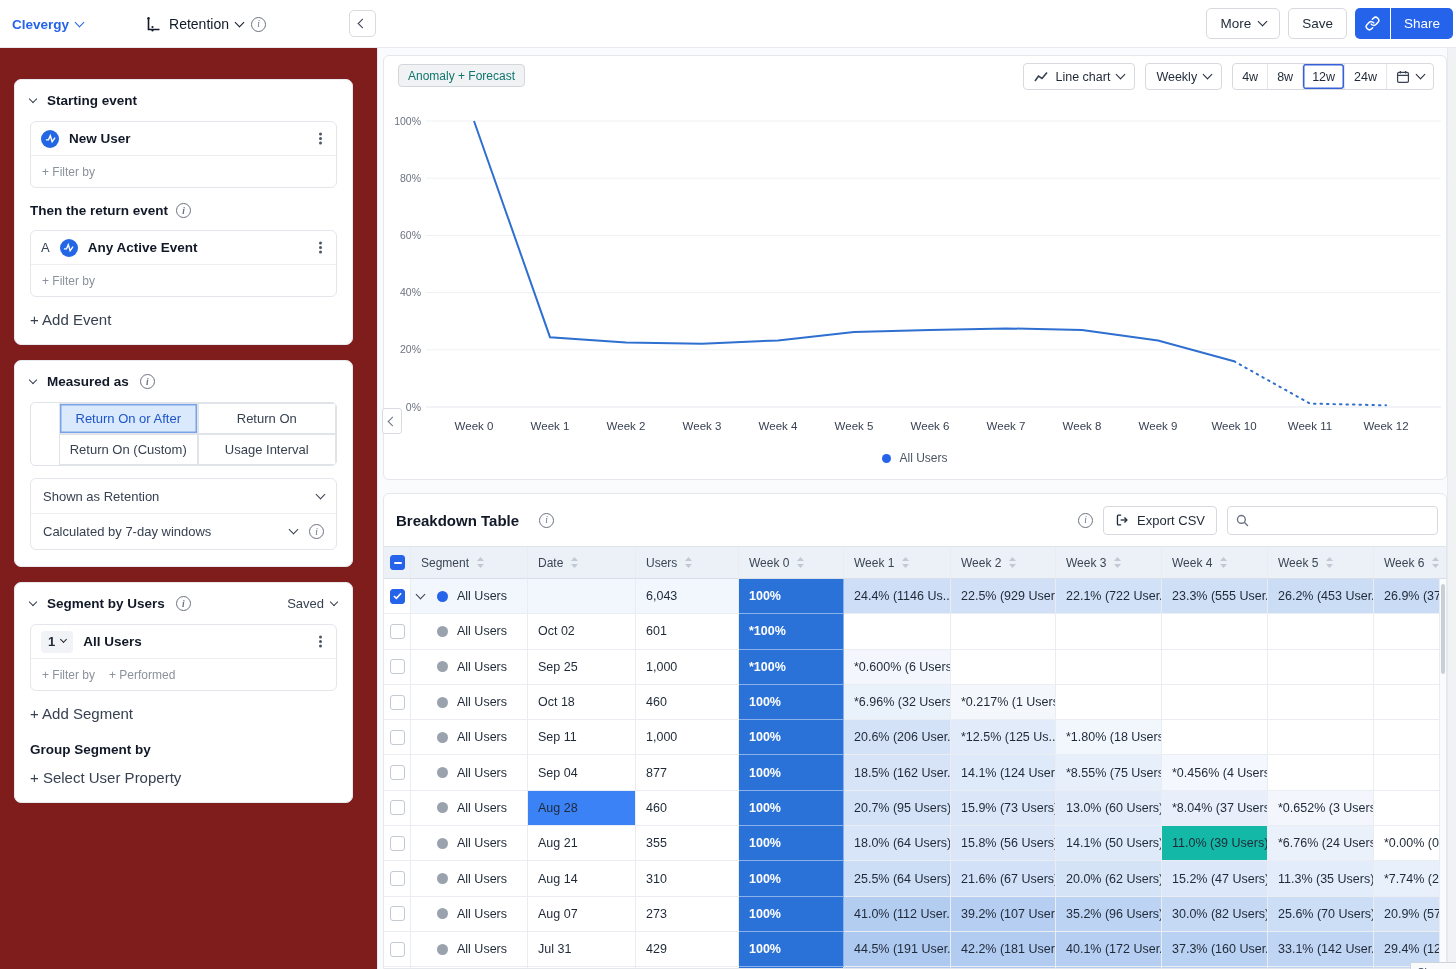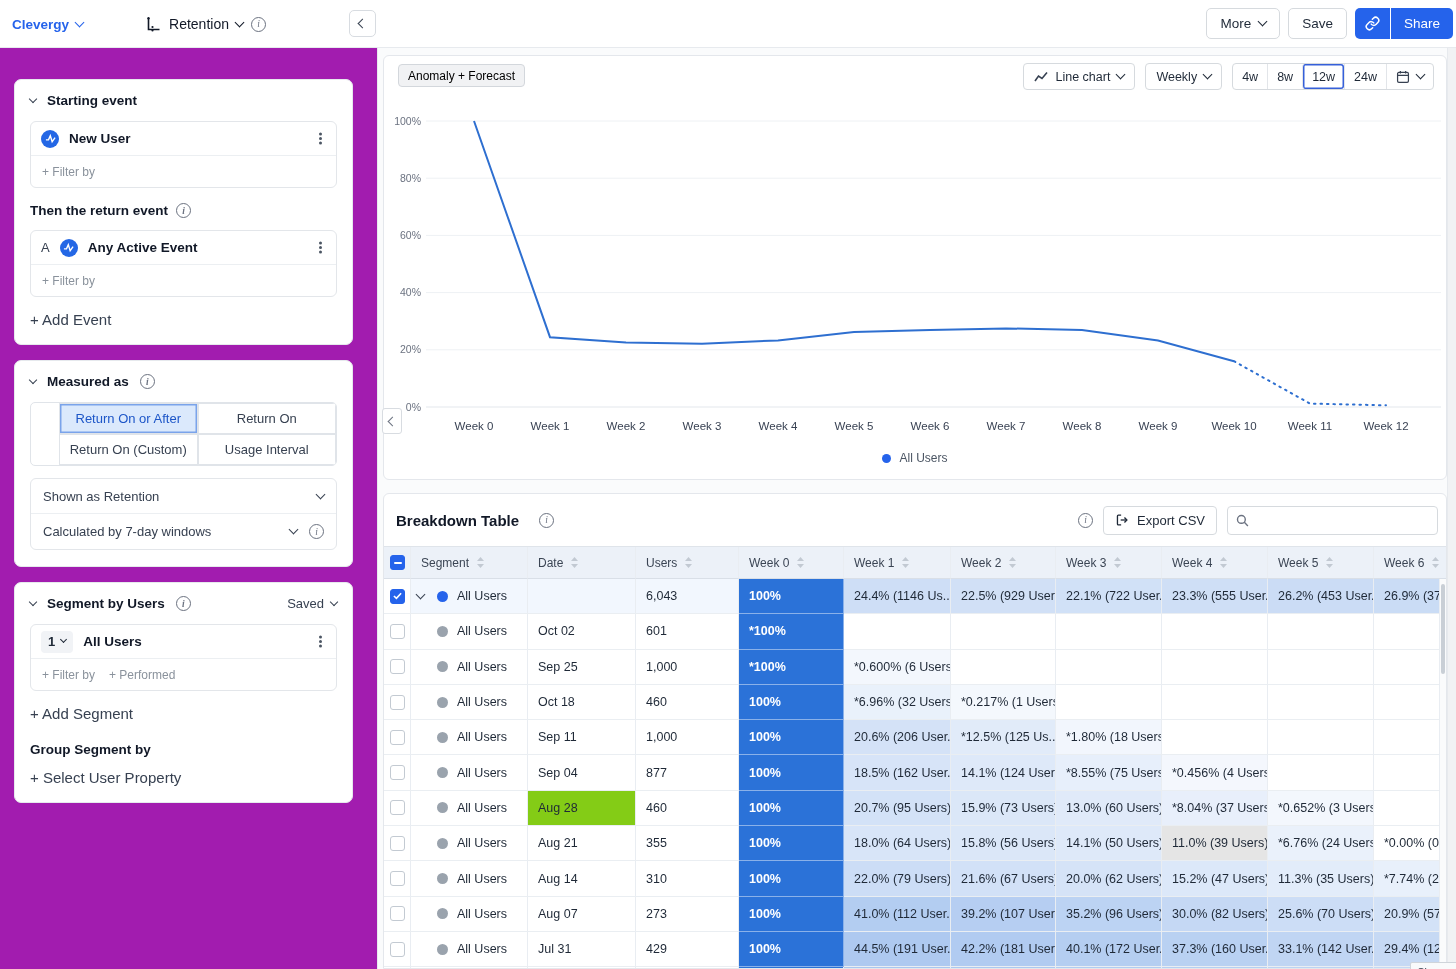--- a/index.html
+++ b/index.html
@@ -15,21 +15,21 @@
   .info{display:inline-flex;align-items:center;justify-content:center;width:15px;height:15px;border:1.2px solid #6b7280;border-radius:50%;font-size:9.5px;color:#6b7280;font-style:italic;font-family:"Liberation Serif",serif;flex:none;}
   .collapse-btn{position:absolute;left:349px;top:10px;width:27px;height:27px;border:1px solid #d8dce1;border-radius:5px;background:#fff;display:flex;align-items:center;justify-content:center;color:#374151;cursor:pointer;z-index:6;}
   .tb-right{position:absolute;right:3px;top:8px;display:flex;gap:8px;align-items:center;}
   .btn{height:31px;border:1px solid #d6dade;border-radius:5px;background:#fff;font-size:13.5px;color:#1f2937;display:flex;align-items:center;gap:8px;padding:0 13px;cursor:pointer;font-family:inherit;}
   .btn-blue{background:#2563eb;border:none;color:#fff;}
   .share-group{display:flex;gap:1px;}
   .share-group .btn-blue:first-child{border-radius:5px 0 0 5px;padding:0 10px;}
   .share-group .btn-blue:last-child{border-radius:0 5px 5px 0;font-weight:500;}
   .vdiv{position:absolute;left:377px;top:0;bottom:0;width:1px;background:#e7eaee;z-index:4;}
   
-  .sidebar{position:absolute;left:0;top:48px;width:377px;bottom:0;background:#a21caf;padding:31px 0 0 14px;z-index:3;}
+  .sidebar{position:absolute;left:0;top:48px;width:377px;bottom:0;background:#7f1d1d;padding:31px 0 0 14px;z-index:3;}
   .card{width:339px;border:1px solid #e6e9ed;border-radius:7px;padding:13px 15px 16px;margin-bottom:15px;background:#fff;}
   .sec-head{display:flex;align-items:center;gap:11px;font-size:13.5px;font-weight:700;color:#111827;margin-bottom:13px;}
   .sec-head .chv{width:6px;height:6px;color:#374151;}
   .evt-box{border:1px solid #e3e6ea;border-radius:6px;}
   .evt-row{height:34px;display:flex;align-items:center;gap:10px;padding:0 10px;border-bottom:1px solid #eceff2;font-size:13.5px;font-weight:600;color:#111827;}
   .filter-row{height:31px;display:flex;align-items:center;gap:14px;padding:0 11px;font-size:12px;color:#8a929c;cursor:pointer;}
   .evt-icon{width:18px;height:18px;border-radius:50%;background:#2467e5;display:flex;align-items:center;justify-content:center;flex:none;}
   .kebab{width:3px;height:3px;border-radius:50%;background:#4b5563;box-shadow:0 -4.5px 0 #4b5563,0 4.5px 0 #4b5563;margin-left:auto;margin-right:4px;cursor:pointer;flex:none;}
   .sub-head{display:flex;align-items:center;gap:8px;font-size:13.5px;font-weight:700;color:#111827;margin:15px 0 12px;}
   .add-link{font-size:15px;color:#374151;margin-top:14px;cursor:pointer;}
@@ -40,21 +40,21 @@
   .dd-row{height:35px;display:flex;align-items:center;padding:0 12px;font-size:13px;color:#374151;border-bottom:1px solid #eceff2;cursor:pointer;}
   .dd-row:last-child{border-bottom:none;}
   .dd-row .chv{margin-left:auto;color:#374151;}
   .dd-row .info{margin-left:12px;}
   .saved{margin-left:auto;display:flex;align-items:center;gap:7px;font-size:13px;font-weight:400;color:#374151;cursor:pointer;}
   .chip{background:#f1f3f6;border-radius:4px;height:22px;padding:0 7px;display:flex;align-items:center;gap:6px;font-size:13px;color:#1f2937;cursor:pointer;}
   
   .main{position:absolute;left:378px;top:48px;right:0;bottom:0;background:#fafbfc;}
   .winscroll{position:absolute;right:0;top:0;bottom:0;width:9px;background:#f1f2f4;border-left:1px solid #e7eaee;}
   .chart-card{position:absolute;left:5px;top:7px;width:1064px;height:425px;background:#fff;border:1px solid #e4e7ec;border-radius:6px;}
-  .anomaly-btn{position:absolute;left:14px;top:8px;height:23px;padding:0 9px;background:#f1f2f4;border:1px solid #d3d7dc;border-radius:4px;font-size:12px;color:#000000;display:flex;align-items:center;cursor:default;}
+  .anomaly-btn{position:absolute;left:14px;top:8px;height:23px;padding:0 9px;background:#f1f2f4;border:1px solid #d3d7dc;border-radius:4px;font-size:12px;color:#0f766e;display:flex;align-items:center;cursor:default;}
   .chart-tools{position:absolute;right:12px;top:7px;display:flex;gap:10px;align-items:center;z-index:2;}
   .tool-btn{height:27px;border:1px solid #d6dade;border-radius:4px;background:#fff;font-size:12.5px;color:#1f2937;display:flex;align-items:center;gap:7px;padding:0 10px;cursor:pointer;}
   .seg-group{display:flex;height:27px;border:1px solid #d6dade;border-radius:4px;background:#fff;overflow:hidden;}
   .seg{padding:0 9px;display:flex;align-items:center;font-size:12.5px;color:#1f2937;border-left:1px solid #e2e5e9;cursor:pointer;}
   .seg:first-child{border-left:none;}
   .seg.sel{box-shadow:inset 0 0 0 1.5px #3660d9;border-radius:3px;}
   .legend{position:absolute;left:0;right:0;top:395px;display:flex;align-items:center;justify-content:center;gap:8px;font-size:12px;color:#4b5563;}
   .legend .dot{width:9px;height:9px;border-radius:50%;background:#2563eb;}
   .panel-handle{position:absolute;left:-2px;top:352px;width:20px;height:26px;background:#fff;border:1px solid #d8dce1;border-radius:3px;display:flex;align-items:center;justify-content:center;color:#6b7280;cursor:pointer;z-index:3;}
   
@@ -489,21 +489,21 @@
           </div>
           <div class="trow">
             <div class="tc cbcell" style="width:27px">
               <span class="cb"></span>
             </div>
             <div class="tc" style="width:117px;background:#fff;padding-left:6px">
               <span class="spacer"></span>
               <span class="rdot" style="background:#9aa3ad"></span>
               <span style="margin-left:9px">All Users</span>
             </div>
-            <div class="tc" style="width:108px;background:#84cc16">Aug 28</div>
+            <div class="tc" style="width:108px;background:#3b82f6">Aug 28</div>
             <div class="tc" style="width:103px;background:#fff">460</div>
             <div class="tc w100" style="width:105px;background:#2b72d8;border-bottom-color:rgba(255,255,255,.45);border-right-color:rgba(255,255,255,.45);">100%</div>
             <div class="tc" style="width:107px;background:rgb(211,226,247);">20.7% (95 Users)</div>
             <div class="tc" style="width:105px;background:rgb(219,231,248);">15.9% (73 Users)</div>
             <div class="tc" style="width:106px;background:rgb(224,234,249);">13.0% (60 Users)</div>
             <div class="tc" style="width:106px;background:rgb(232,239,251);">*8.04% (37 Users)</div>
             <div class="tc" style="width:106px;background:rgb(243,247,253);">*0.652% (3 Users)</div>
             <div class="tc" style="width:74px;background:#fff;"></div>
           </div>
           <div class="trow">
@@ -514,37 +514,37 @@
               <span class="spacer"></span>
               <span class="rdot" style="background:#9aa3ad"></span>
               <span style="margin-left:9px">All Users</span>
             </div>
             <div class="tc" style="width:108px;background:#fff">Aug 21</div>
             <div class="tc" style="width:103px;background:#fff">355</div>
             <div class="tc w100" style="width:105px;background:#2b72d8;border-bottom-color:rgba(255,255,255,.45);border-right-color:rgba(255,255,255,.45);">100%</div>
             <div class="tc" style="width:107px;background:rgb(216,229,248);">18.0% (64 Users)</div>
             <div class="tc" style="width:105px;background:rgb(219,231,248);">15.8% (56 Users)</div>
             <div class="tc" style="width:106px;background:rgb(222,233,249);">14.1% (50 Users)</div>
-            <div class="tc" style="width:106px;background:#e5e5e5;">11.0% (39 Users)</div>
+            <div class="tc" style="width:106px;background:#14b8a6;">11.0% (39 Users)</div>
             <div class="tc" style="width:106px;background:rgb(234,241,251);">*6.76% (24 Users)</div>
             <div class="tc" style="width:74px;background:#fff;">*0.00% (0 U</div>
           </div>
           <div class="trow">
             <div class="tc cbcell" style="width:27px">
               <span class="cb"></span>
             </div>
             <div class="tc" style="width:117px;background:#fff;padding-left:6px">
               <span class="spacer"></span>
               <span class="rdot" style="background:#9aa3ad"></span>
               <span style="margin-left:9px">All Users</span>
             </div>
             <div class="tc" style="width:108px;background:#fff">Aug 14</div>
             <div class="tc" style="width:103px;background:#fff">310</div>
             <div class="tc w100" style="width:105px;background:#2b72d8;border-bottom-color:rgba(255,255,255,.45);border-right-color:rgba(255,255,255,.45);">100%</div>
-            <div class="tc" style="width:107px;background:rgb(204,221,246);">22.0% (79 Users)</div>
+            <div class="tc" style="width:107px;background:rgb(204,221,246);">25.5% (64 Users)</div>
             <div class="tc" style="width:105px;background:rgb(210,225,247);">21.6% (67 Users)</div>
             <div class="tc" style="width:106px;background:rgb(213,227,247);">20.0% (62 Users)</div>
             <div class="tc" style="width:106px;background:rgb(220,232,249);">15.2% (47 Users)</div>
             <div class="tc" style="width:106px;background:rgb(226,236,250);">11.3% (35 Users)</div>
             <div class="tc" style="width:74px;background:rgb(232,240,251);">*7.74% (24</div>
           </div>
           <div class="trow">
             <div class="tc cbcell" style="width:27px">
               <span class="cb"></span>
             </div>

